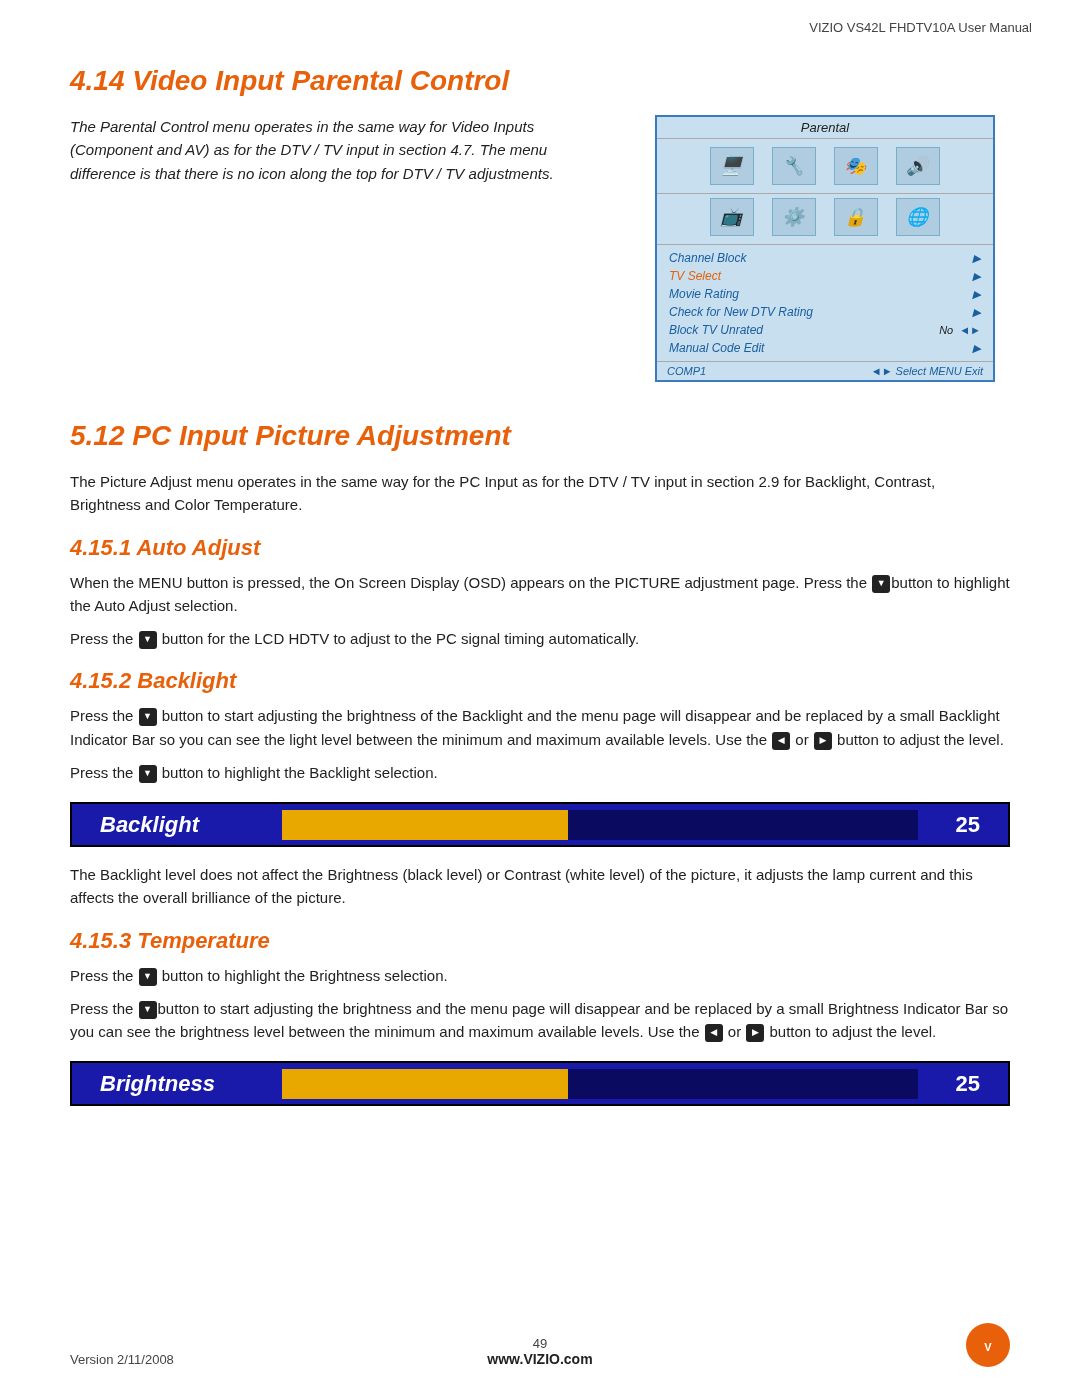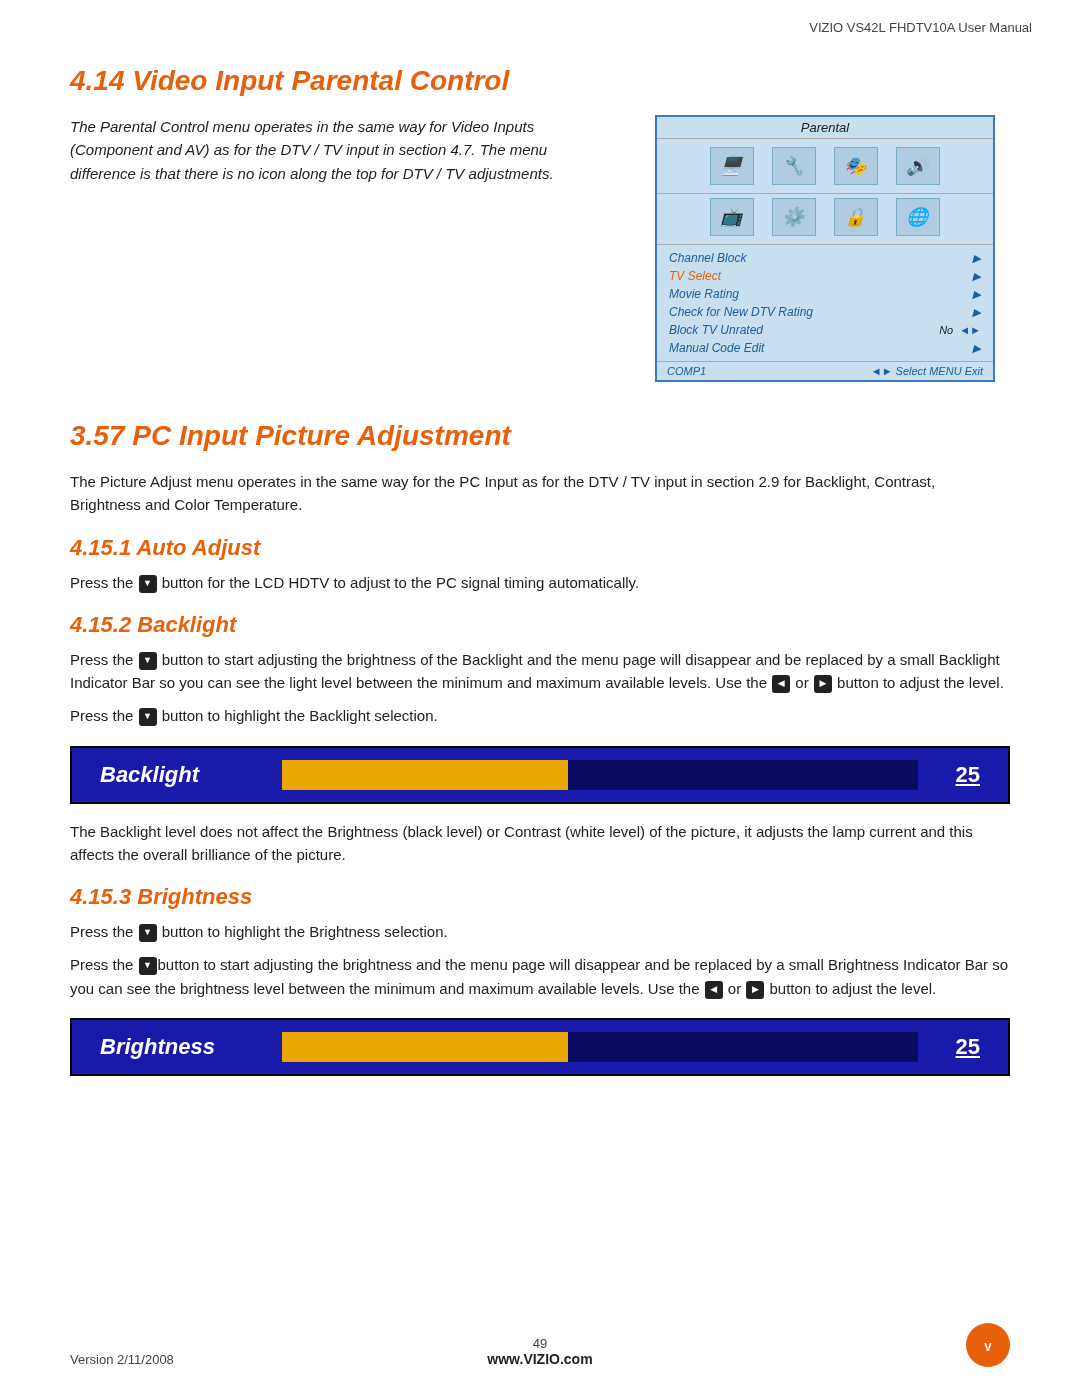--- a/index.html
+++ b/index.html
@@ -140,21 +140,21 @@
       margin-bottom: 10px;
     }
     
     .indicator-bar {
       width: 100%;
       background: #1a1aaa;
       border: 2px solid #000;
       display: flex;
       align-items: center;
       padding: 0;
-      height: 58px;
+      height: 45px;
       margin: 18px 0 16px 0;
     }
     .indicator-bar-label {
       color: #fff;
       font-size: 22px;
       font-weight: bold;
       font-style: italic;
       padding: 0 28px;
       flex: 0 0 auto;
       min-width: 200px;
@@ -173,21 +173,20 @@
       height: 100%;
       background: #e8a800;
       width: 45%;
     }
     .indicator-bar-value {
       color: #fff;
       font-size: 22px;
       font-weight: bold;
       padding: 0 28px;
       flex: 0 0 auto;
-      text-decoration: underline;
     }
     .page-footer {
       position: absolute;
       bottom: 30px;
       left: 0;
       right: 0;
       display: flex;
       justify-content: space-between;
       align-items: flex-end;
       padding: 0 70px;
@@ -289,26 +288,29 @@
           </div>
         </div>
         <div class="parental-menu-footer">
           <span>COMP1</span>
           <span>◄►  Select  MENU  Exit</span>
         </div>
       </div>
     </div>
   </div>
 
-  <h2 class="section-title">3.57 PC Input Picture Adjustment</h2>
+  <h2 class="section-title">5.12 PC Input Picture Adjustment</h2>
 
   <p class="body-text">The Picture Adjust menu operates in the same way for the PC Input as for the DTV / TV input in section 2.9 for Backlight, Contrast, Brightness and Color Temperature.</p>
 
   <h3 class="subsection-title">4.15.1 Auto Adjust</h3>
 
+  <p class="body-text">
+    When the MENU button is pressed, the On Screen Display (OSD) appears on the PICTURE adjustment page.  Press the <span class="btn-icon"></span>button to highlight the Auto Adjust selection.
+  </p>
   <p class="body-text">
     Press the <span class="btn-icon"></span> button for the LCD HDTV to adjust to the PC signal timing automatically.
   </p>
 
   <h3 class="subsection-title">4.15.2 Backlight</h3>
 
   <p class="body-text">
     Press the <span class="btn-icon"></span> button to start adjusting the brightness of the Backlight and the menu page will disappear and be replaced by a small Backlight Indicator Bar so you can see the light level between the minimum and maximum available levels.  Use the <span class="btn-icon left"></span> or <span class="btn-icon right"></span> button to adjust the level.
   </p>
   <p class="body-text">
@@ -318,21 +320,21 @@
   <div class="indicator-bar">
     <span class="indicator-bar-label">Backlight</span>
     <div class="indicator-bar-track">
       <div class="indicator-bar-fill" style="width:45%"></div>
     </div>
     <span class="indicator-bar-value">25</span>
   </div>
 
   <p class="body-text">The Backlight level does not affect the Brightness (black level) or Contrast (white level) of the picture, it adjusts the lamp current and this affects the overall brilliance of the picture.</p>
 
-  <h3 class="subsection-title">4.15.3 Brightness</h3>
+  <h3 class="subsection-title">4.15.3 Temperature</h3>
 
   <p class="body-text">
     Press the <span class="btn-icon"></span>  button to highlight the Brightness selection.
   </p>
   <p class="body-text">
     Press the <span class="btn-icon"></span>button to start adjusting the brightness and the menu page will disappear and be replaced by a small Brightness Indicator Bar so you can see the brightness level between the minimum and maximum available levels.  Use the <span class="btn-icon left"></span> or <span class="btn-icon right"></span>  button to adjust the level.
   </p>
 
   <div class="indicator-bar">
     <span class="indicator-bar-label">Brightness</span>

